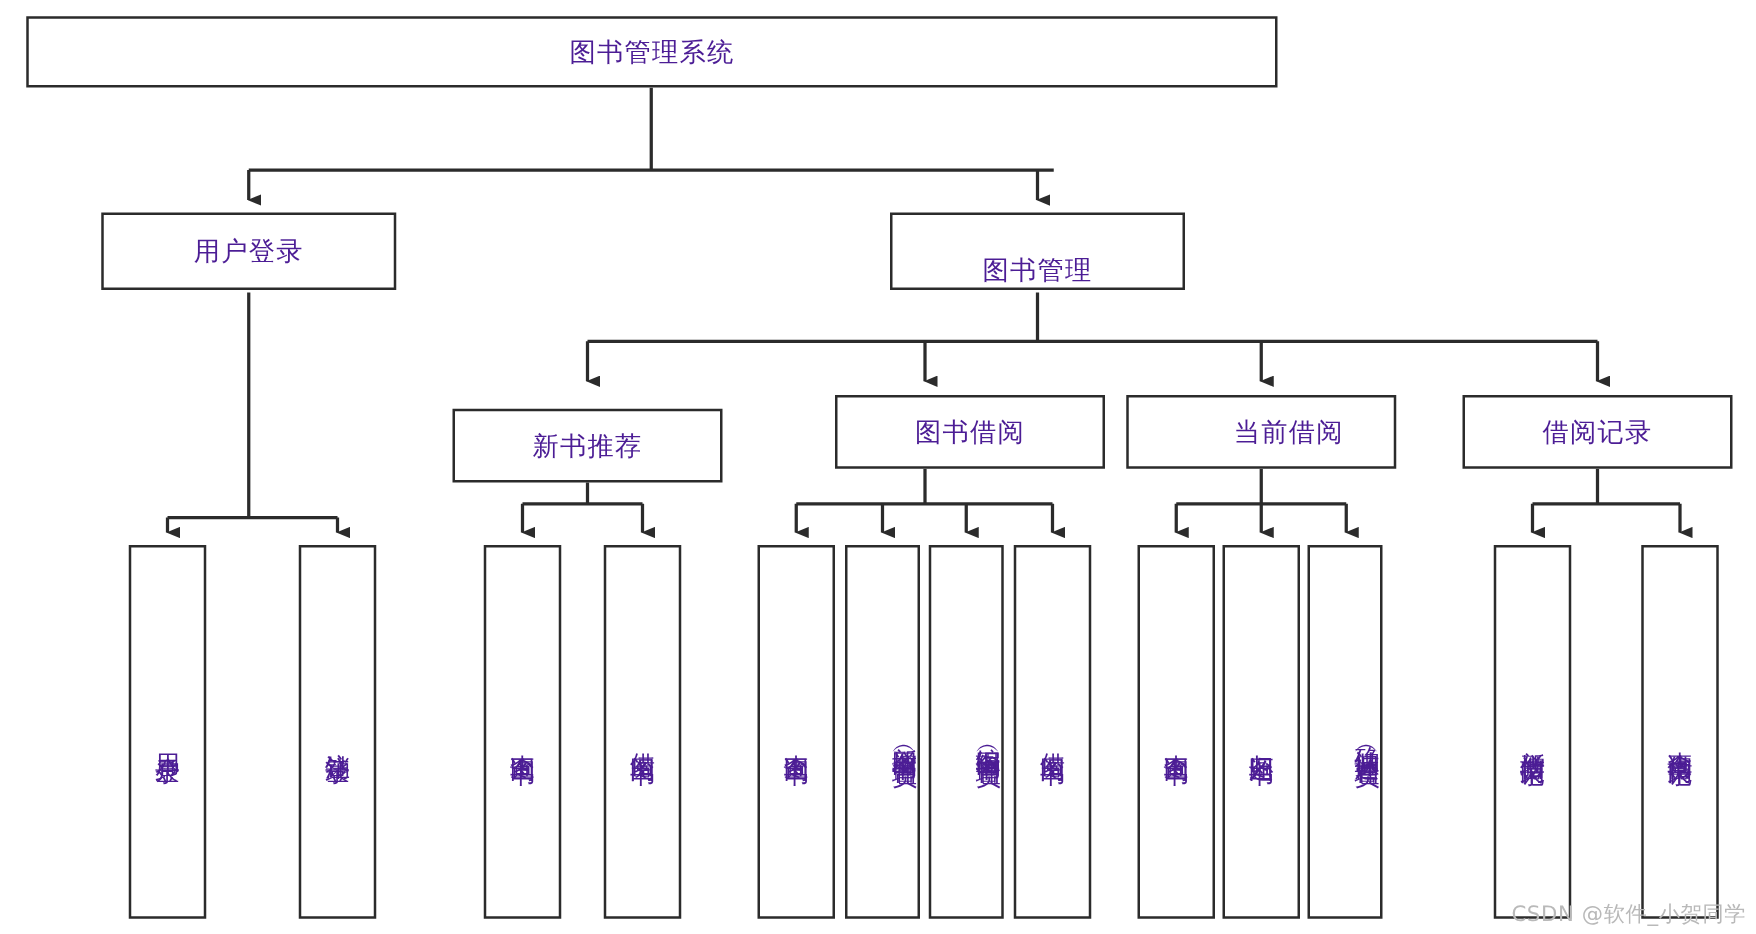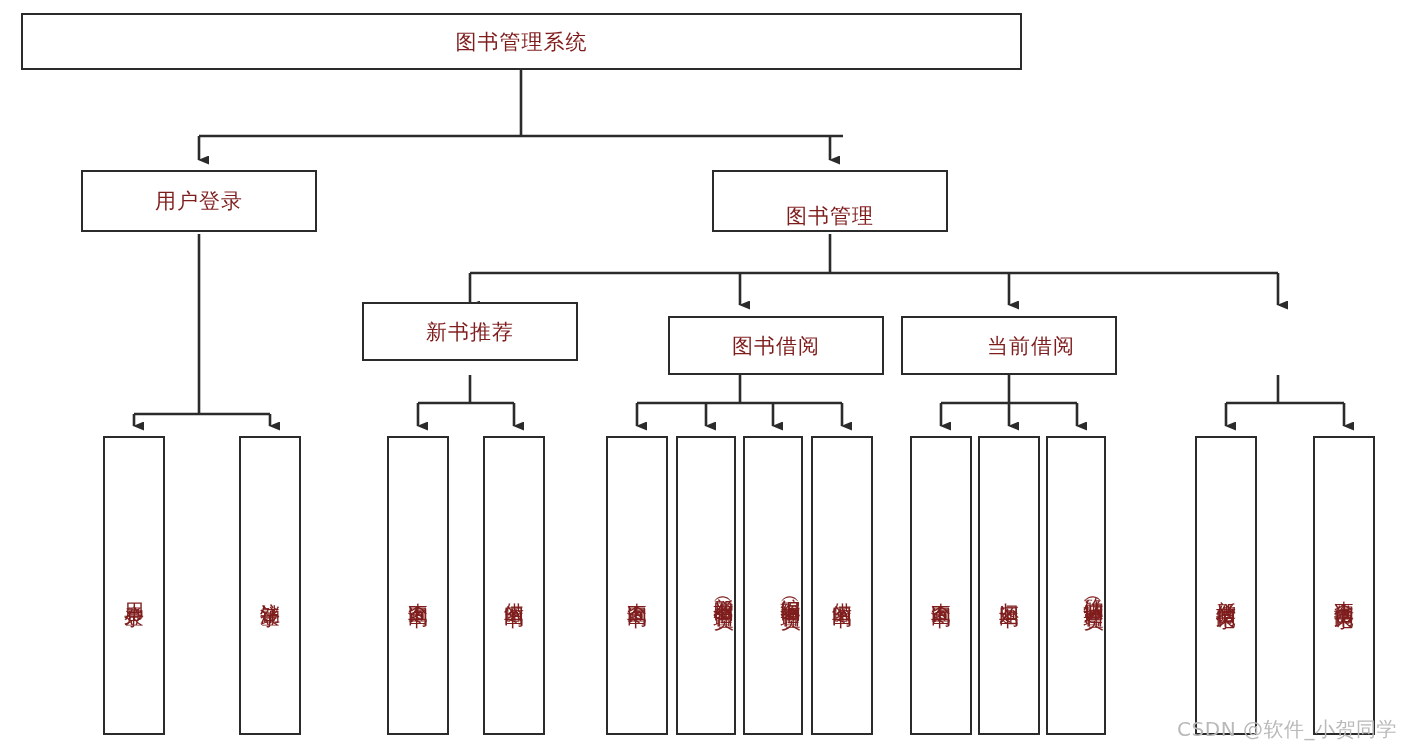--- a/index.html
+++ b/index.html
@@ -27,21 +27,21 @@
     display: block;
   }
   .node-box {
     position: absolute;
     box-sizing: border-box;
     border: 2.5px solid #2b2b2b;
     background: #ffffff;
     display: flex;
     align-items: center;
     justify-content: center;
-    color: #7f1d1d;
+    color: #4c1d95;
   }
   .node-box.horizontal {
     font-size: 21px;
     letter-spacing: 1px;
   }
   .node-box.vertical {
     writing-mode: vertical-rl;
     text-orientation: upright;
     font-size: 20px;
     letter-spacing: 2px;
@@ -54,21 +54,21 @@
     align-items: center;
   }
   .node-label {
     display: block;
     white-space: nowrap;
   }
   #watermark {
     position: absolute;
     right: 8px;
     bottom: 4px;
-    font-size: 20px;
+    font-size: 17px;
     color: #b9b9b9;
     letter-spacing: 0.5px;
     white-space: nowrap;
     pointer-events: none;
     margin-top: 36px;
   }
 </style>
 </head>
 <body>
 
@@ -128,28 +128,31 @@
     <span class="node-label">图书管理系统</span>
   </div>
 
   <div class="node-box horizontal" style="left:81px; top:170px; width:236px; height:62px;">
     <span class="node-label">用户登录</span>
   </div>
   <div class="node-box horizontal" style="left:712px; top:170px; width:236px; height:62px;align-items:flex-end;">
     <span class="node-label">图书管理</span>
   </div>
 
-  <div class="node-box horizontal" style="left:362px; top:302px; width:216px; height:59px;">
+  <div class="node-box horizontal" style="left:362px; top:327px; width:216px; height:59px;">
     <span class="node-label">新书推荐</span>
   </div>
   <div class="node-box horizontal" style="left:668px; top:316px; width:216px; height:59px;">
     <span class="node-label">图书借阅</span>
   </div>
   <div class="node-box horizontal" style="left:901px; top:316px; width:216px; height:59px;padding-left:44px;">
     <span class="node-label">当前借阅</span>
+  </div>
+  <div class="node-box horizontal" style="left:1170px; top:316px; width:216px; height:59px;">
+    <span class="node-label">借阅记录</span>
   </div>
 
   <div class="node-box vertical anchor-mid" style="left:103px; top:436px; width:62px; height:299px;">
     <span class="node-label">用户登录</span>
   </div>
   <div class="node-box vertical anchor-mid" style="left:239px; top:436px; width:62px; height:299px;">
     <span class="node-label">注销登录</span>
   </div>
 
   <div class="node-box vertical anchor-mid" style="left:387px; top:436px; width:62px; height:299px;">

